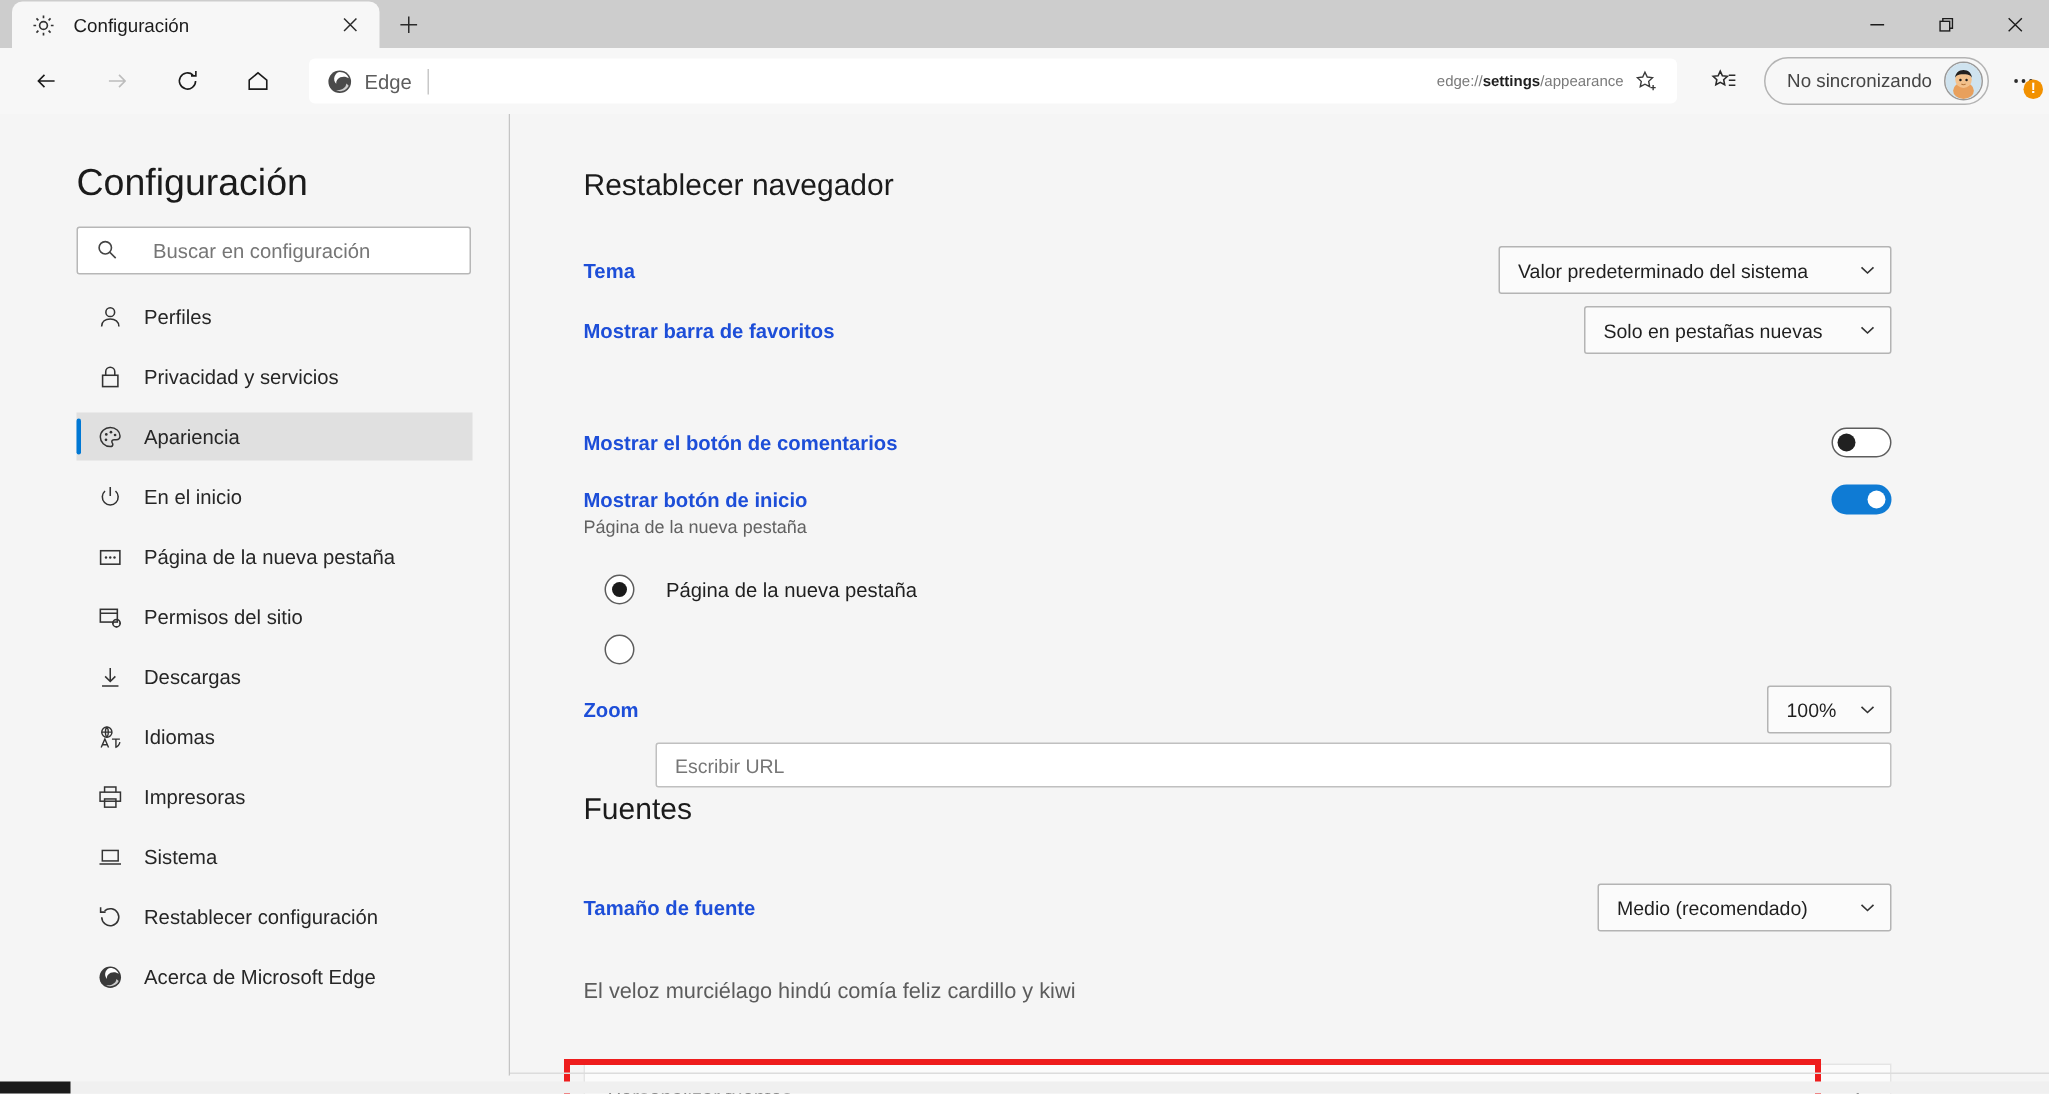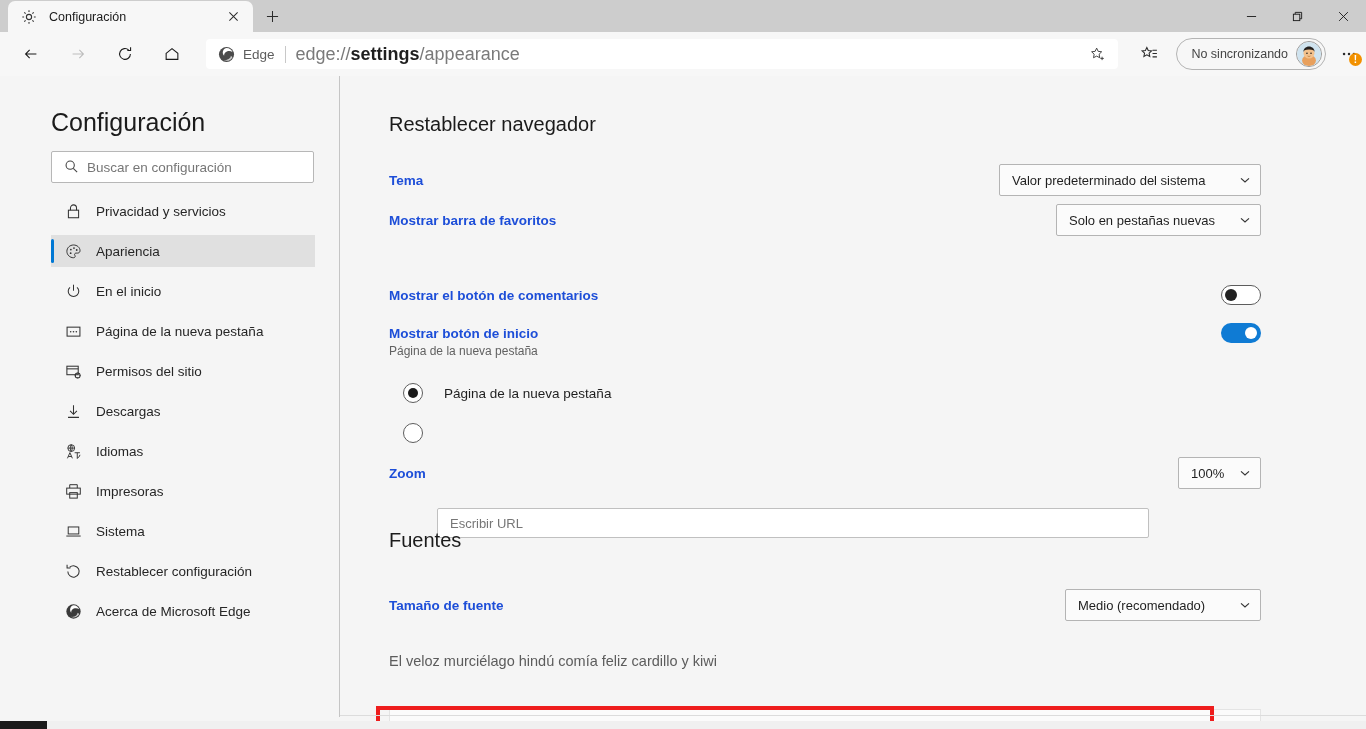--- a/index.html
+++ b/index.html
@@ -85,22 +85,22 @@
   .omni-edge-logo { width: 17px; height: 17px; flex: 0 0 17px; }
   .omni-edge-label {
     font-size: 13.5px; color: #5d5d5d;
     margin-left: 8px; white-space: nowrap;
   }
   .omni-sep {
     width: 1px; height: 17px; background: #c8c8c8;
     margin: 0 10px;
   }
   .omni-url {
-    flex: 1 1 auto; font-size: 18px;
-    color: #7a7a7a; white-space: nowrap; overflow: hidden;
+    flex: 1 1 auto; font-size: 10px;
+    color: #7a7a7a; white-space: nowrap; overflow: hidden; text-align: right;
   }
   .omni-url b { color: #1f1f1f; font-weight: 600; }
   .omni-star {
     width: 30px; height: 28px;
     display: flex; align-items: center; justify-content: center;
     flex: 0 0 30px;
   }
   .tb-right { display: flex; align-items: center; margin-left: 6px; }
   .collections-btn {
     width: 34px; height: 34px;
@@ -166,21 +166,21 @@
     border: 1px solid #b7b7b7;
     border-radius: 2px;
     display: flex; align-items: center;
     padding-left: 12px;
   }
   .search-box .si { width: 16px; height: 16px; flex: 0 0 16px; }
   .search-box input {
     border: none; outline: none; background: transparent;
     font-family: "Liberation Sans", sans-serif;
     font-size: 13.5px; color: #5a5a5a;
-    margin-left: 7px; width: 200px;
+    margin-left: 22px; width: 200px;
   }
   .search-box input::placeholder { color: #767676; }
 
   .navlist { position: absolute; left: 51px; top: 119px; width: 264px; }
   .navitem {
     height: 32px; display: flex; align-items: center;
     position: relative; padding-left: 13px;
     margin-bottom: 8px;
   }
   .navitem .ni-icon {
@@ -251,22 +251,22 @@
     flex: 0 0 20px; position: relative;
   }
   .radio.checked::after {
     content: ""; position: absolute;
     left: 4px; top: 4px; width: 10px; height: 10px;
     border-radius: 50%; background: #1b1b1b;
   }
   .radio-label { font-size: 13.5px; color: #1f1f1f; margin-left: 21px; }
 
   .url-input {
-    position: absolute; left: 97px; top: 432px;
-    width: 712px; height: 30px;
+    position: absolute; left: 97px; top: 419px;
+    width: 824px; height: 30px;
     background: #ffffff;
     border: 1px solid #c0c0c0;
     border-radius: 2px;
     display: flex; align-items: center; padding-left: 12px;
   }
   .url-input input {
     border: none; outline: none; background: transparent;
     font-family: "Liberation Sans", sans-serif;
     font-size: 13px; color: #5a5a5a; width: 760px;
   }
@@ -436,20 +436,29 @@
       <span class="si">
         <svg viewBox="0 0 16 16" width="15" height="15" stroke="#444" stroke-width="1.15" fill="none">
           <circle cx="6.6" cy="6.6" r="4.4"></circle>
             <path d="M9.9 9.9l4.1 4.1"></path>
         </svg>
       </span>
       <input type="text" placeholder="Buscar en configuración" style="">
     </div>
 
     <div class="navlist">
+      <div class="navitem">
+        <span class="ni-icon">
+          <svg viewBox="0 0 18 18" width="17" height="17" stroke="#333" stroke-width="1.1" fill="none">
+            <circle cx="9" cy="5.4" r="3.1"></circle>
+              <path d="M2.9 15.5c0-3.4 2.7-5.2 6.1-5.2s6.1 1.8 6.1 5.2"></path>
+          </svg>
+        </span>
+        <span class="ni-label">Perfiles</span>
+      </div>
 
       <div class="navitem">
         <span class="ni-icon">
           <svg viewBox="0 0 18 18" width="17" height="17" stroke="#333" stroke-width="1.1" fill="none">
             <rect x="3.6" y="7.6" width="10.8" height="8"></rect>
             <path d="M5.8 7.6V5.2a3.2 3.2 0 0 1 6.4 0v2.4"></path>
           </svg>
         </span>
         <span class="ni-label">Privacidad y servicios</span>
       </div>

